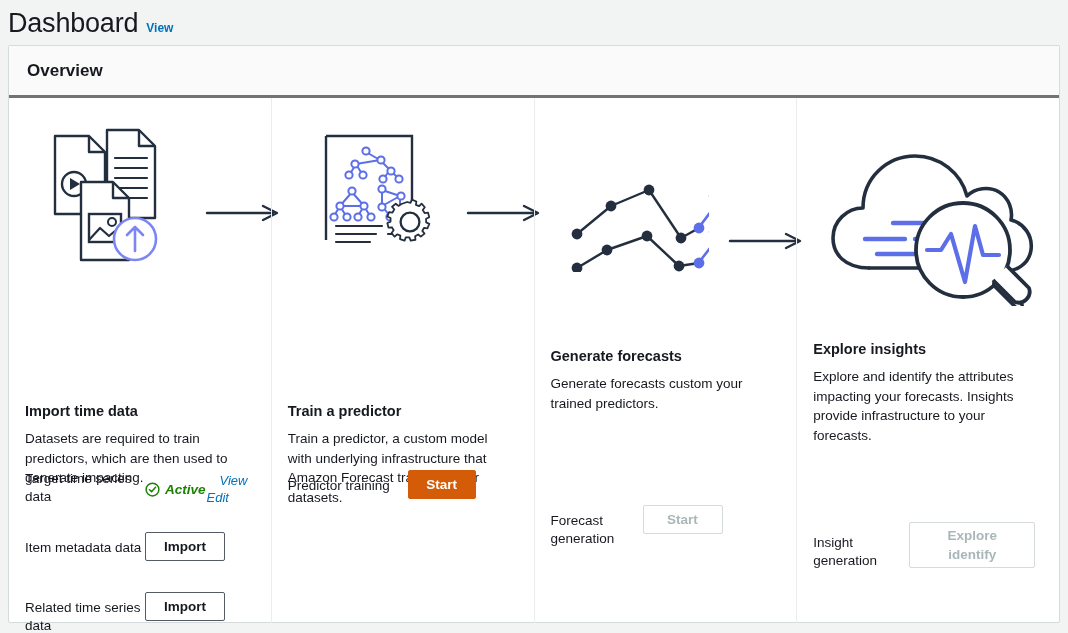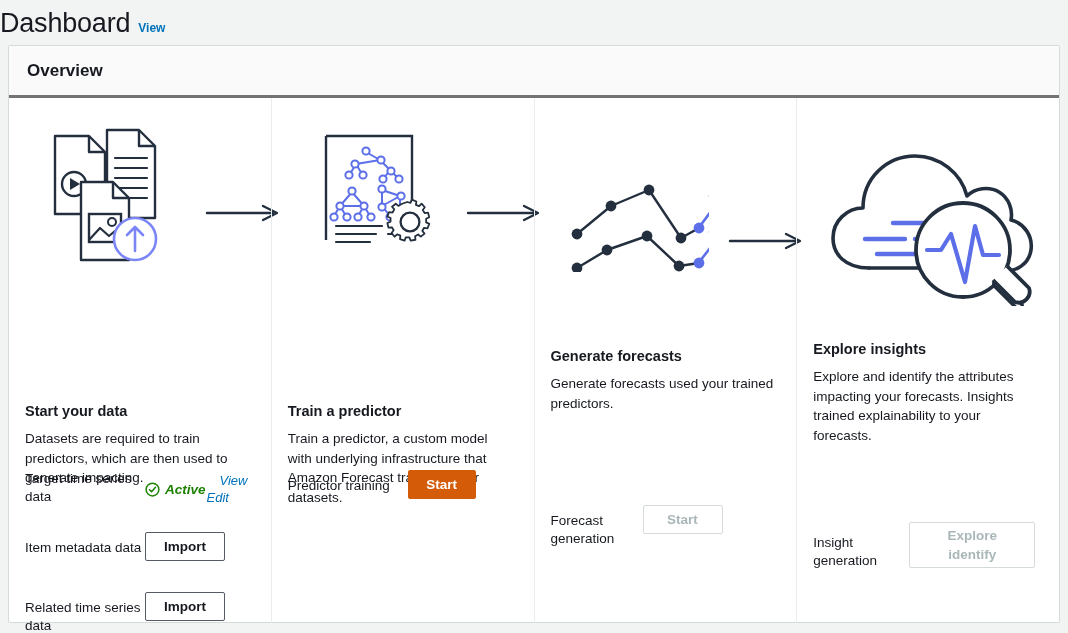--- a/index.html
+++ b/index.html
@@ -13,20 +13,21 @@
   }
 
   .page { position: relative; width: 1068px; height: 633px; overflow: hidden; }
 
   
   .page-header {
     position: absolute;
     left: 0; top: 0;
     width: 932px; height: 45px;
     display: flex; align-items: center;
+    padding-left: 8px;
     background: #f2f3f3;
   }
   .page-title {
     font-size: 27px;
     font-weight: 400;
     color: #16191f;
     letter-spacing: -0.2px;
     line-height: 30px;
   }
   .info-link {
@@ -221,21 +222,21 @@
           </span>
           <span class="arrow" style="left:180px; top:88px;">
             <svg width="78" height="18" viewBox="0 0 78 18" fill="none">
               <path d="M2 9 H68" stroke="#232f3e" stroke-width="2.4" stroke-linecap="round"></path>
               <path d="M58 2 L72 9 L58 16" stroke="#232f3e" stroke-width="2.4" fill="none" stroke-linecap="round" stroke-linejoin="round"></path>
             </svg>
           </span>
         </div>
 
         <div style="margin-top:116px;">
-          <div class="heading">Start your data</div>
+          <div class="heading">Import time data</div>
           <div class="desc">Datasets are required to train predictors, which are then used to generate impacting.</div>
         </div>
 
         <div class="actions" style="top:372px;">
           <div class="action-row">
             <div class="action-label" style="padding-top:0;">Target time series data</div>
             <div class="action-ctl status-wrap">
               <div class="status-line">
                 <span class="status-ok">
                   <svg width="15" height="15" viewBox="0 0 16 16" fill="none">
@@ -382,21 +383,21 @@
           <span class="arrow" style="left:177px; top:116px;">
             <svg width="78" height="18" viewBox="0 0 78 18" fill="none">
               <path d="M2 9 H68" stroke="#232f3e" stroke-width="2.4" stroke-linecap="round"></path>
               <path d="M58 2 L72 9 L58 16" stroke="#232f3e" stroke-width="2.4" fill="none" stroke-linecap="round" stroke-linejoin="round"></path>
             </svg>
           </span>
         </div>
 
         <div style="margin-top:26px;">
           <div class="heading">Generate forecasts</div>
-          <div class="desc">Generate forecasts used your trained predictors.</div>
+          <div class="desc">Generate forecasts custom your trained predictors.</div>
         </div>
 
         <div class="actions" style="top:407px;">
           <div class="action-row">
             <div class="action-label" style="width:92px; flex:0 0 92px;">Forecast generation</div>
             <div class="action-ctl">
               <button class="btn btn-disabled">Start</button>
             </div>
           </div>
         </div>
@@ -421,21 +422,21 @@
               <path d="M102 124 H116 L126 108 L140 156 L150 100 L158 129 L174 129" stroke="#5c6fe8" stroke-width="4.2" fill="none" stroke-linecap="round" stroke-linejoin="round"></path>
               <path d="M172 158 L194 180" stroke="#232f3e" stroke-width="10" stroke-linecap="round"></path>
               <path d="M172 158 L194 180" stroke="#fff" stroke-width="3" stroke-linecap="round"></path>
               <path d="M168 154 L190 176 a11 11 0 0 0 14 -14 L182 140" stroke="#232f3e" stroke-width="3.8" fill="#fff" stroke-linejoin="round"></path>
             </svg>
           </span>
         </div>
 
         <div style="margin-top:34px;">
           <div class="heading">Explore insights</div>
-          <div class="desc">Explore and identify the attributes impacting your forecasts. Insights trained explainability to your forecasts.</div>
+          <div class="desc">Explore and identify the attributes impacting your forecasts. Insights provide infrastructure to your forecasts.</div>
         </div>
 
         <div class="actions" style="top:424px;">
           <div class="action-row">
             <div class="action-label" style="width:96px; flex:0 0 96px; padding-top:12px;">Insight generation</div>
             <div class="action-ctl">
               <button class="btn btn-disabled btn-two-line">
                 <span>Explore</span>
                 <span>identify</span>
               </button>

